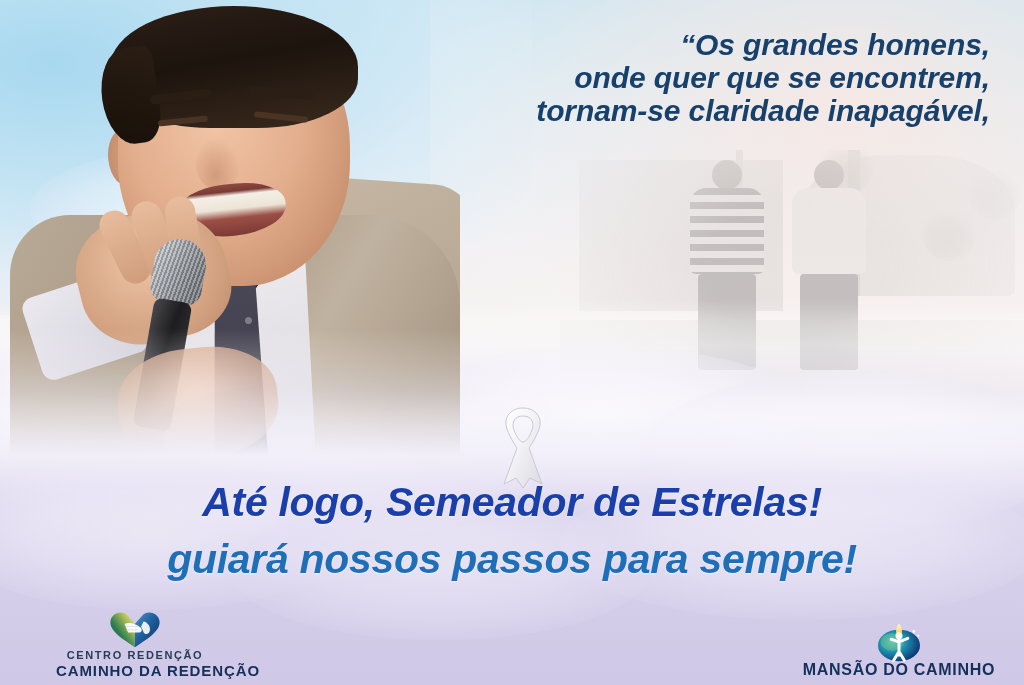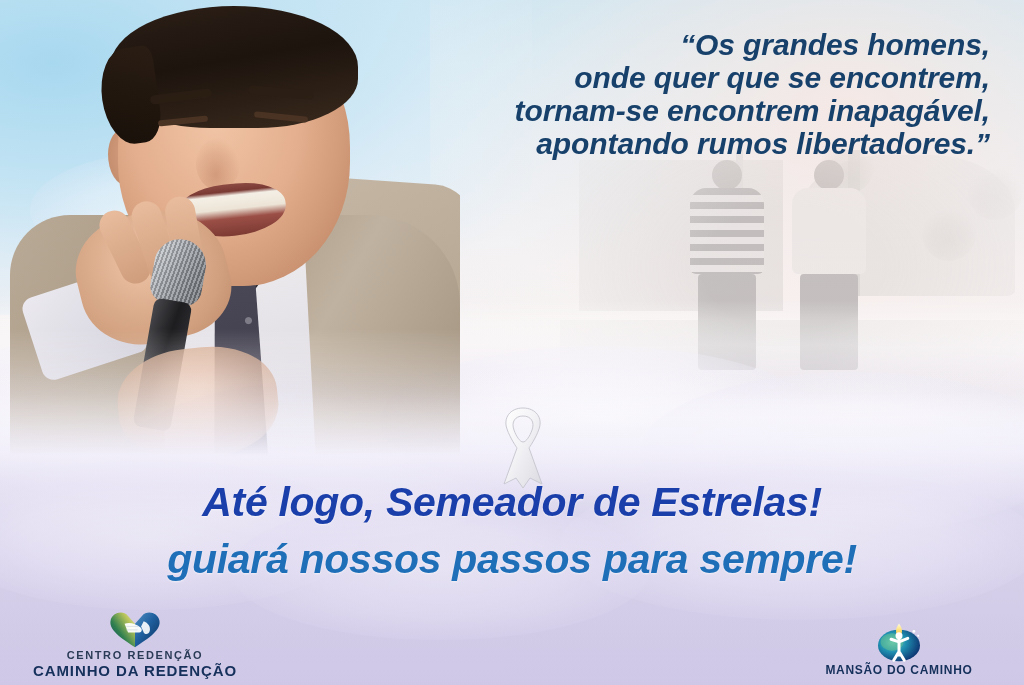--- a/index.html
+++ b/index.html
@@ -304,24 +304,24 @@
     position:absolute; right:10px; bottom:6px;
     width:230px; text-align:center;
   }
   .logo-mark{ height:40px; display:flex; align-items:center; justify-content:center; }
   .logo-t1{
     font-size:11px; font-weight:bold; color:#2a3b57;
     letter-spacing:1.6px; line-height:13px;
   }
   .logo-t2{
     font-size:15px; font-weight:bold; color:#15305b;
-    letter-spacing:.9px; line-height:17px;
+    letter-spacing:.9px; line-height:17px;text-align:right;
   }
   .logo-t3{
-    font-size:12px; font-weight:bold; color:#15305b;
+    font-size:16px; font-weight:bold; color:#15305b;
     letter-spacing:.7px; line-height:18px;
   }
 </style>
 </head>
 <body>
 
 <div id="poster">
 
   <div class="bg-sky"></div>
   <div class="bg-sky-left"></div>
@@ -389,22 +389,21 @@
       <div class="p-mic-body"></div>
     </div>
     <div class="p-hand2"></div>
   </div>
 
   <div class="violet-haze"></div>
 
   <div class="quote">
     <div class="quote-line">“Os grandes homens,</div>
     <div class="quote-line">onde quer que se encontrem,</div>
-    <div class="quote-line">tornam-se encontrem inapagável,</div>
-    <div class="quote-line">apontando rumos libertadores.”</div>
+    <div class="quote-line">tornam-se claridade inapagável,</div>
   </div>
 
   <div class="ribbon">
     <svg viewBox="0 0 74 84" width="74" height="84" aria-hidden="true">
       <defs>
         <linearGradient id="rbG" x1="0" y1="0" x2="1" y2="1">
           <stop offset="0%" stop-color="#ffffff"></stop>
           <stop offset="45%" stop-color="#f3f3f6"></stop>
           <stop offset="100%" stop-color="#d9d9e0"></stop>
         </linearGradient>

